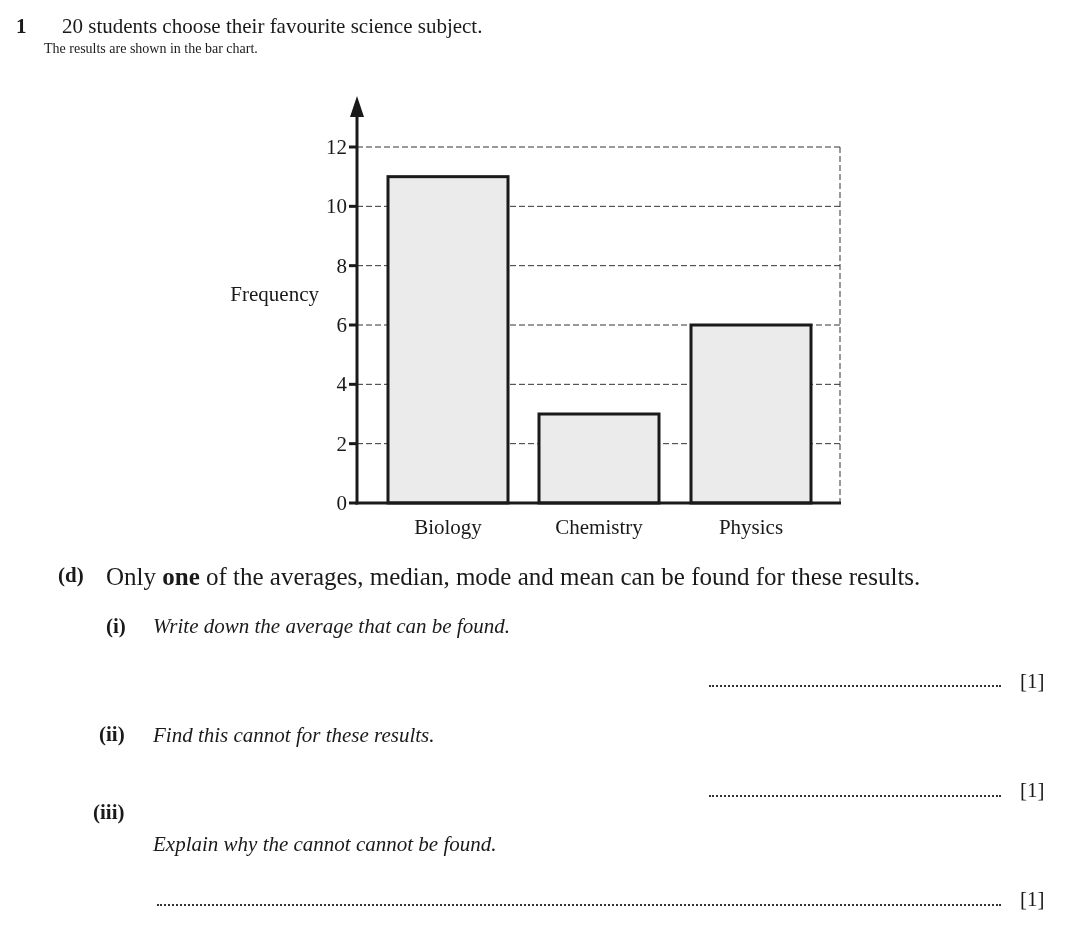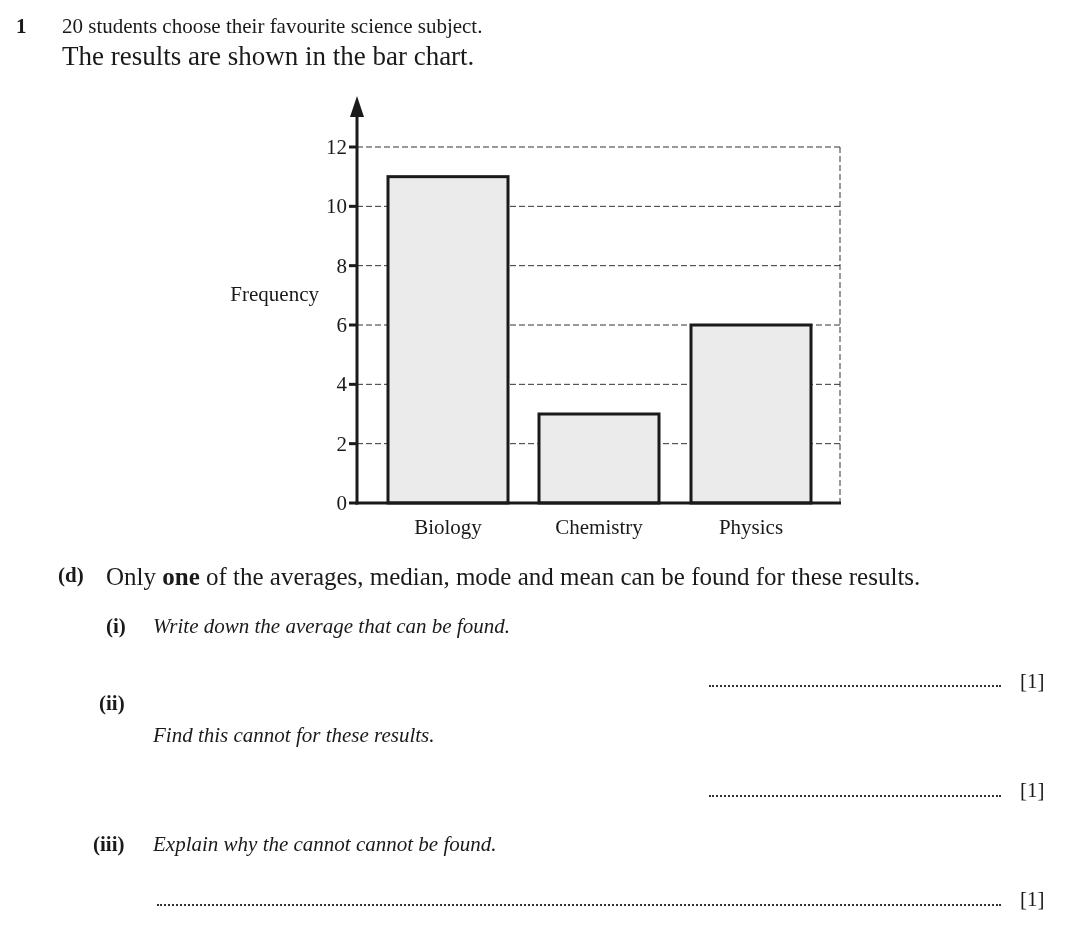--- a/index.html
+++ b/index.html
@@ -1,21 +1,21 @@
 <!DOCTYPE html>
 <html><head>
 <meta charset="utf-8">
 <style>
   html, body { margin: 0; padding: 0; background: #ffffff; }
   body { width: 1065px; height: 928px; position: relative; overflow: hidden;
          font-family: "Liberation Serif", "DejaVu Serif", serif; color: #1a1a1a; }
   .abs { position: absolute; white-space: nowrap; }
   .qnum { left: 16px; top: 14px; font-size: 21px; font-weight: bold; }
   .stem1 { left: 62px; top: 14px; font-size: 21px; }
-  .stem2 { left: 62px; top: 41px; font-size: 27px; text-align: right; }
+  .stem2 { left: 44px; top: 41px; font-size: 14px; text-align: right; }
   .part-d-label { left: 58px; top: 563px; font-size: 21px; font-weight: bold; }
   .part-d-text { left: 106px; top: 563px; font-size: 25px; }
   .sub-label { font-size: 21px; font-weight: bold; }
   .sub-text { font-size: 21px; font-style: italic; }
   .dots { border-bottom: 2px dotted #333; height: 0; }
   .mark { font-size: 21px; }
   svg text { font-family: "Liberation Serif", "DejaVu Serif", serif; }
 </style>
 </head>
 <body>
@@ -75,21 +75,21 @@
 </svg>
 
 <div class="abs part-d-label">(d)</div>
 <div class="abs part-d-text"><span>Only </span><b>one</b><span> of the averages, median, mode and mean can be found for these results.</span></div>
 
 <div class="abs sub-label" style="left:106px;top:614px">(i)</div>
 <div class="abs sub-text" style="left:153px;top:614px">Write down the average that can be found.</div>
 <div class="abs dots" style="left:709px;top:685px;width:292px"></div>
 <div class="abs mark" style="left:1020px;top:669px">[1]</div>
 
-<div class="abs sub-label" style="left:99px;top:691px">(ii)</div>
+<div class="abs sub-label" style="left:99px;top:722px">(ii)</div>
 <div class="abs sub-text" style="left:153px;top:723px">Find this cannot for these results.</div>
 <div class="abs dots" style="left:709px;top:795px;width:292px"></div>
 <div class="abs mark" style="left:1020px;top:778px">[1]</div>
 
-<div class="abs sub-label" style="left:93px;top:832px">(iii)</div>
+<div class="abs sub-label" style="left:93px;top:800px">(iii)</div>
 <div class="abs sub-text" style="left:153px;top:832px">Explain why the cannot cannot be found.</div>
 <div class="abs dots" style="left:157px;top:904px;width:844px"></div>
 <div class="abs mark" style="left:1020px;top:887px">[1]</div>
 
 </body></html>

